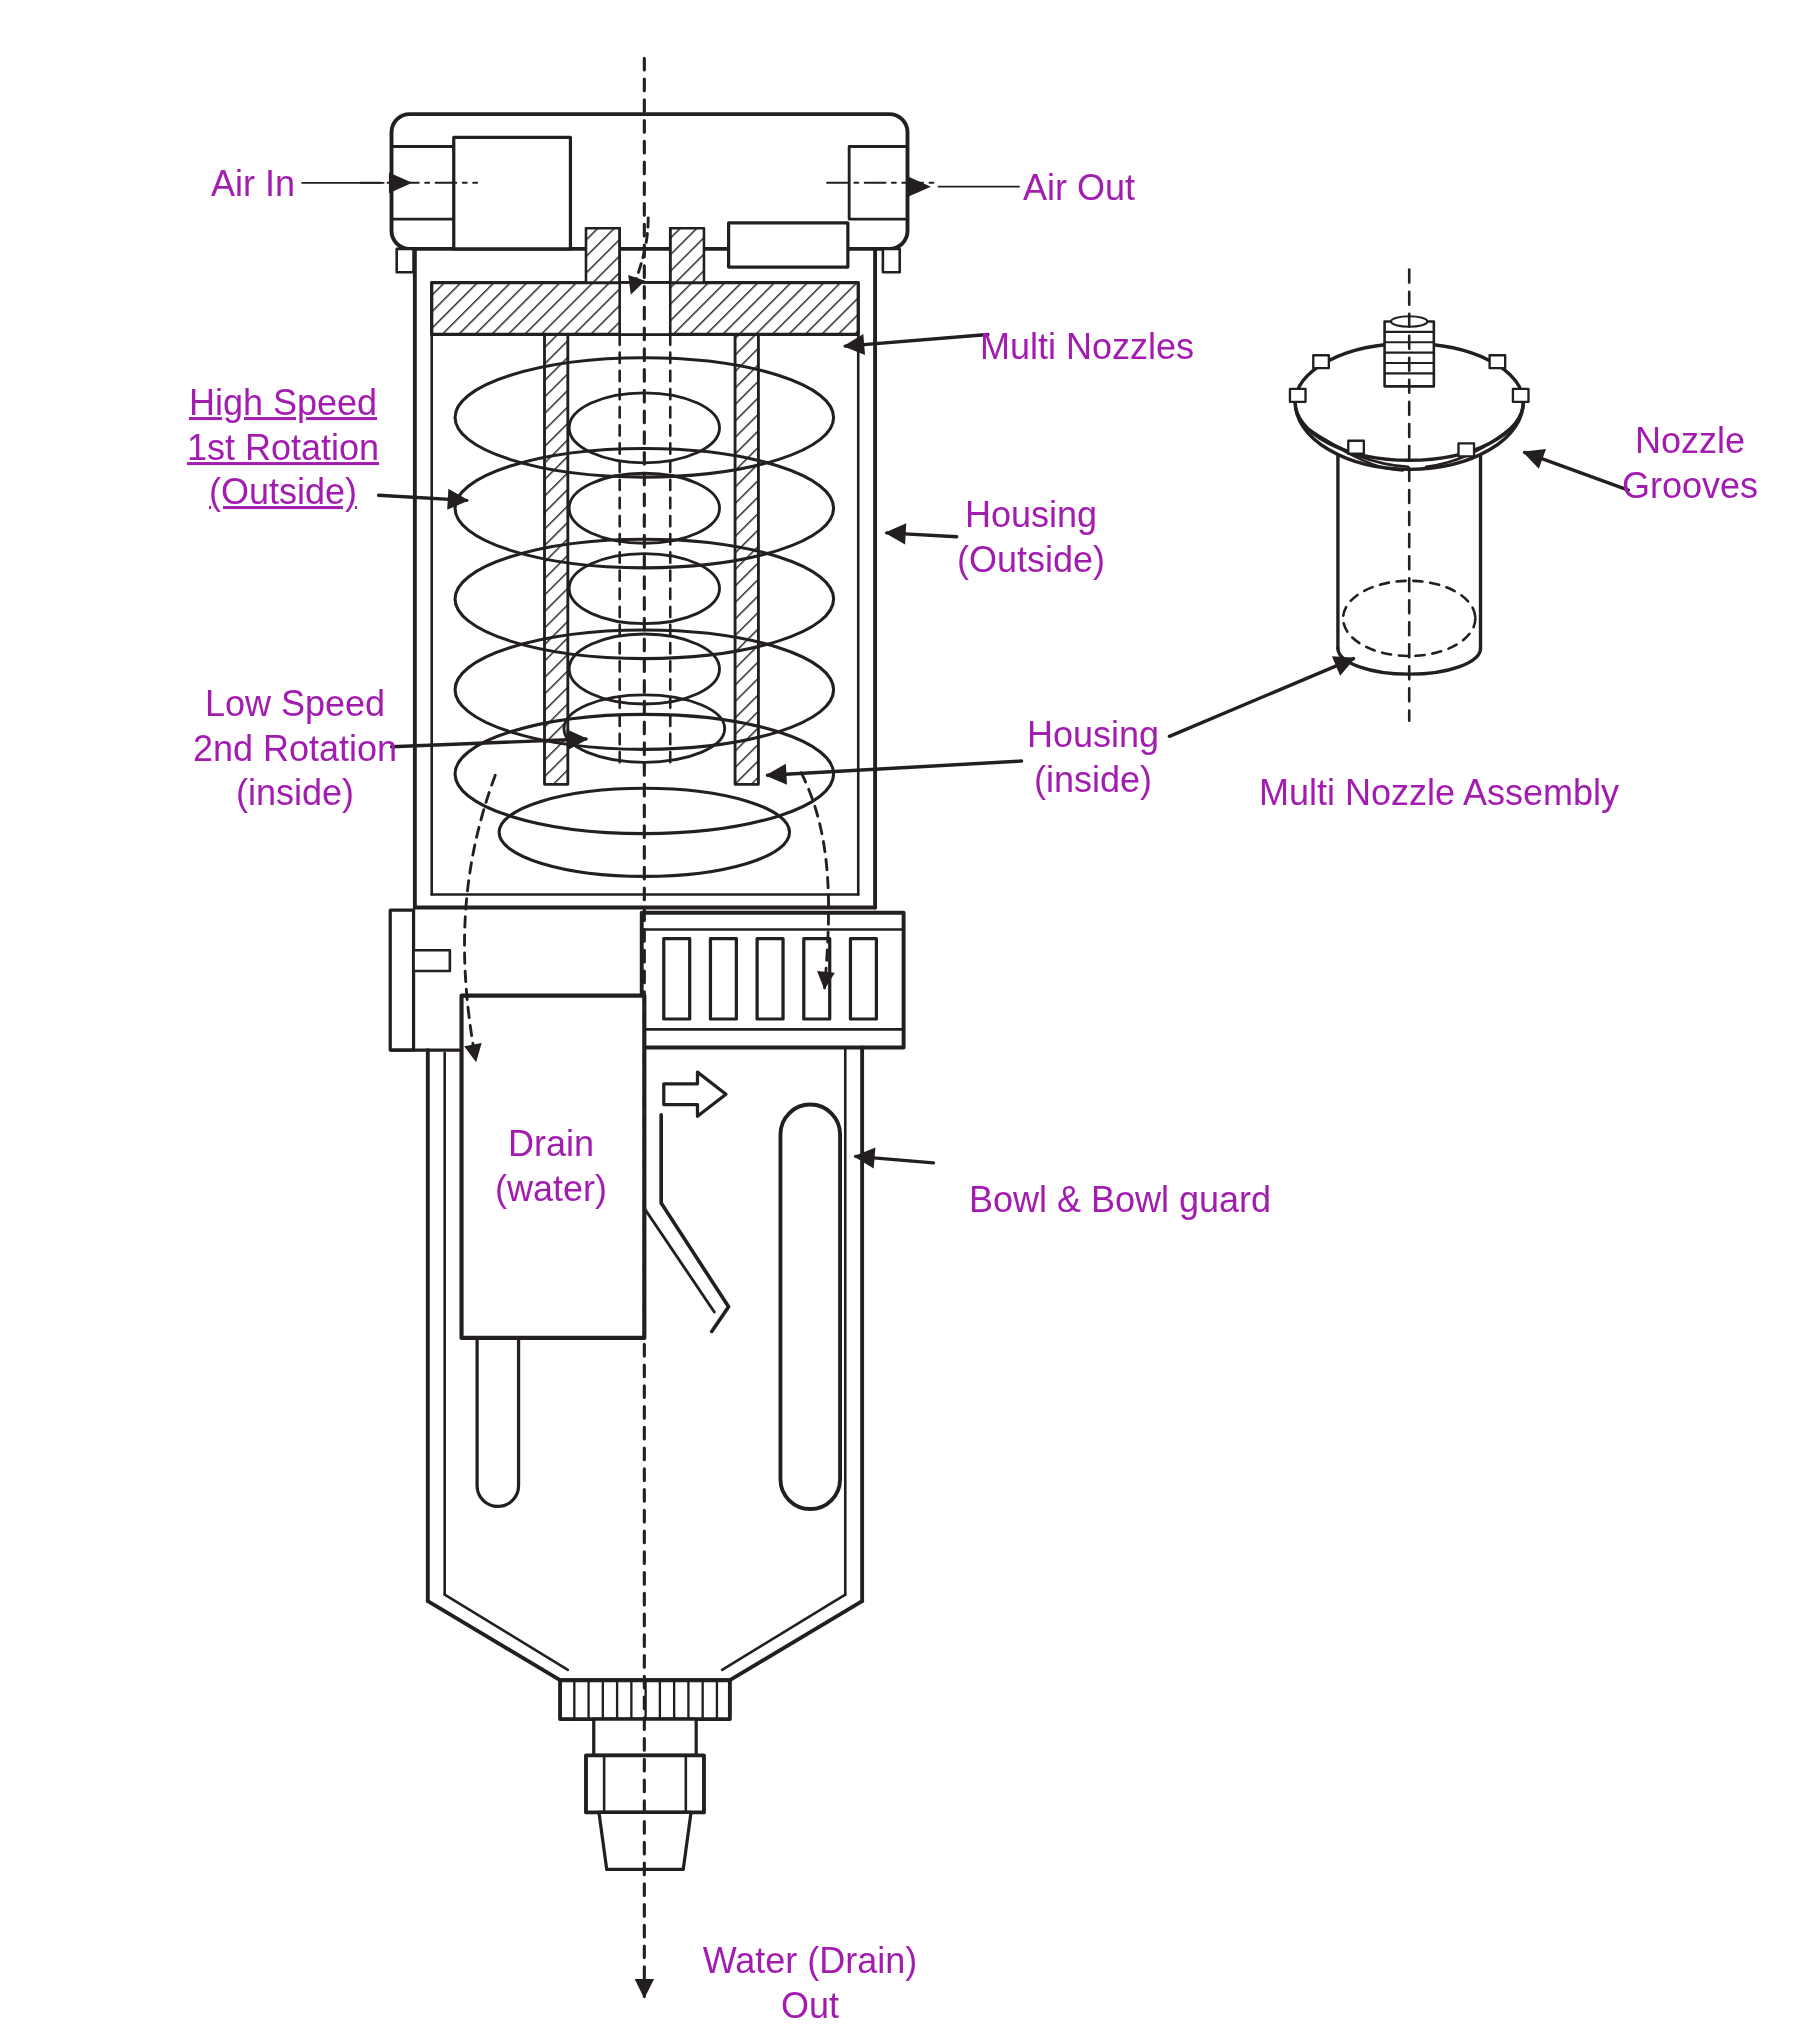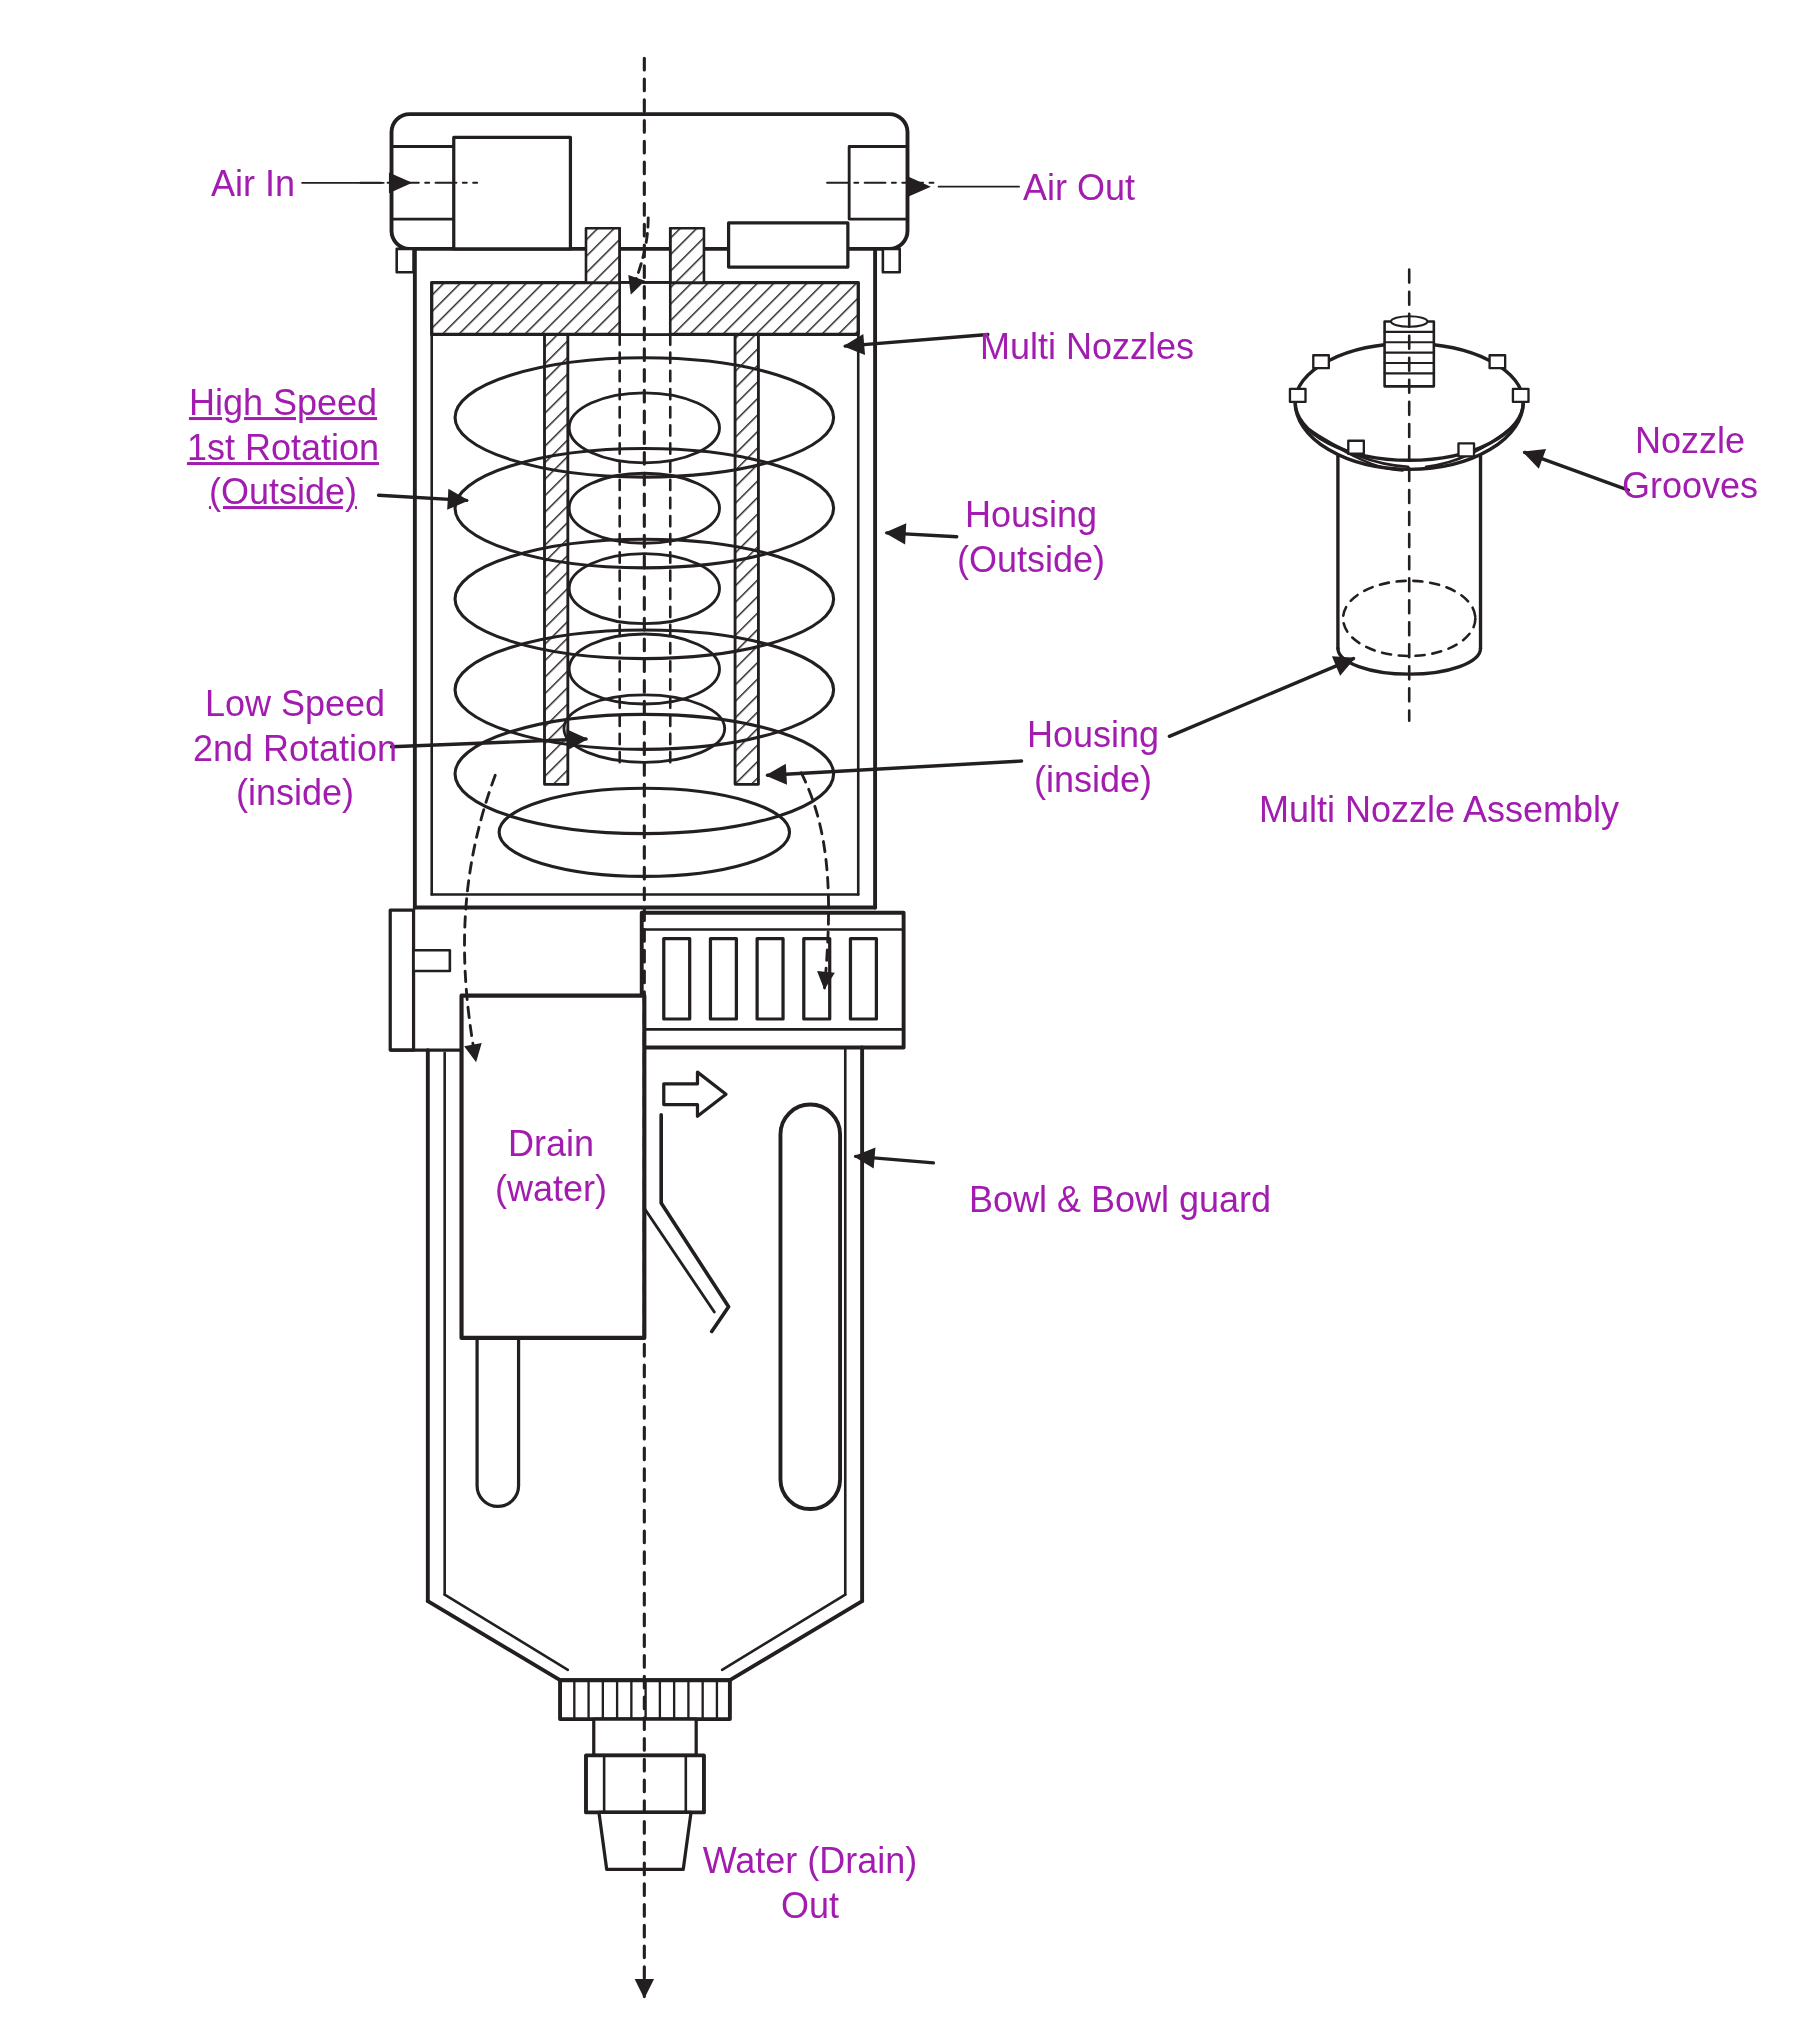--- a/index.html
+++ b/index.html
@@ -192,20 +192,20 @@
 (Outside)</div>
   <div class="label" style="left:1031px;top:538px;">Housing
 (Outside)</div>
   <div class="label" style="left:295px;top:749px;">Low Speed
 2nd Rotation
 (inside)</div>
   <div class="label" style="left:1093px;top:758px;">Housing
 (inside)</div>
   <div class="label" style="left:1690px;top:464px;">Nozzle
 Grooves</div>
-  <div class="label" style="left:1439px;top:810px;">Multi Nozzle Assembly</div>
+  <div class="label" style="left:1439px;top:793px;">Multi Nozzle Assembly</div>
   <div class="label" style="left:551px;top:1167px;">Drain
 (water)</div>
   <div class="label" style="left:1120px;top:1164px;margin-top:36px;">Bowl &amp; Bowl guard</div>
-  <div class="label" style="left:810px;top:1884px;">Water (Drain)
+  <div class="label" style="left:810px;top:1984px;">Water (Drain)
 Out</div>
 </div>
 
 
 </body></html>

